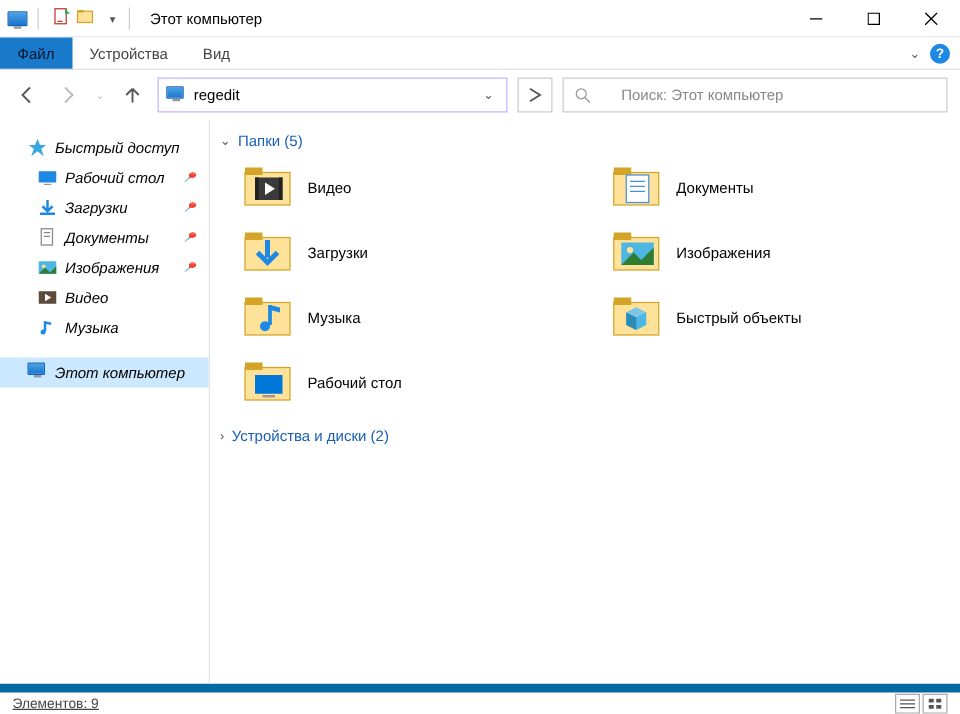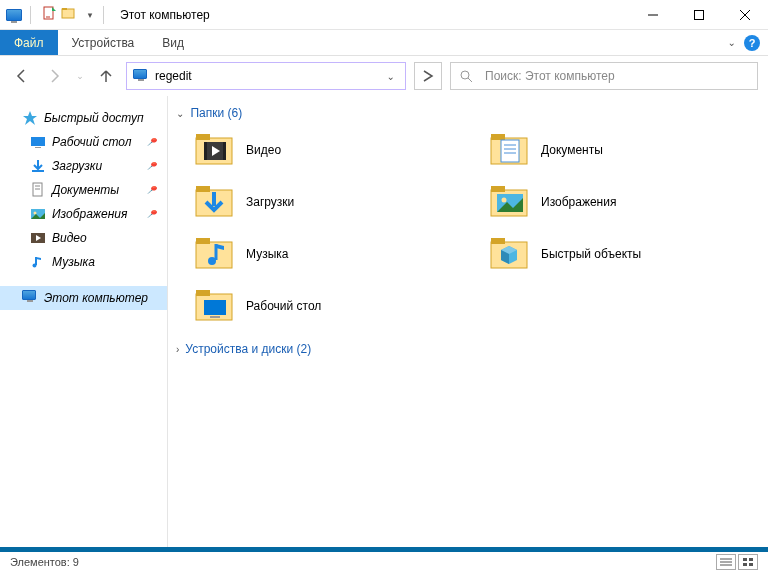--- a/index.html
+++ b/index.html
@@ -11,35 +11,35 @@
   .tb-sep { width: 1px; height: 18px; background: #d0d0d0; margin: 0 2px; }
   .tb-qat { display: flex; align-items: center; gap: 4px; padding: 0 4px; }
   .tb-dropdown { width: 10px; height: 10px; display:flex;align-items:center;justify-content:center; color:#555;font-size:9px;}
   .tb-title { margin-left: 8px; font-size: 12px; color: #000; }
   .tb-controls { margin-left: auto; display: flex; }
   .tb-btn { width: 46px; height: 30px; display: flex; align-items: center; justify-content: center; color:#000; }
 
   
   .ribbon { height: 26px; display: flex; align-items: stretch; background: #fff; border-bottom: 1px solid #e1e1e1; }
   .ribbon-tab { padding: 0 14px; display: flex; align-items: center; font-size: 12px; color: #444; }
-  .ribbon-tab.file { background: #1979ca; color: #fef9c3; }
+  .ribbon-tab.file { background: #1979ca; color: #0f172a; }
   .ribbon-right { margin-left: auto; display: flex; align-items: center; padding-right: 8px; gap: 8px; }
   .ribbon-expand { color: #555; font-size: 10px; }
   .help-circle { width: 16px; height: 16px; border-radius: 50%; background: #1e88e5; color: #fff; display:flex;align-items:center;justify-content:center; font-size:11px; font-weight:bold;}
 
   
   .navbar { height: 40px; display: flex; align-items: center; padding: 0 10px; gap: 8px; }
   .nav-arrow { width: 24px; height: 24px; display:flex;align-items:center;justify-content:center; color: #888; }
   .nav-arrow.enabled { color: #555; }
   .addressbox { flex: 0 0 280px; height: 28px; border: 1px solid #c4b5fd; display: flex; align-items: center; padding: 0 6px; }
   .addr-icon { width:16px;height:14px; margin-right:6px; }
   .addr-input { flex: 1; border: none; outline: none; font-size: 12px; }
   .addr-chevron { color: #555; font-size: 10px; padding:0 4px; }
   .refresh-btn { width: 28px; height: 28px; border: 1px solid #ccc; display:flex;align-items:center;justify-content:center; color:#555; }
-  .searchbox { flex: 1; height: 28px; border: 1px solid #ccc; display: flex; align-items: center; padding: 0 8px; color: #888; gap:12px; }
+  .searchbox { flex: 1; height: 28px; border: 1px solid #ccc; display: flex; align-items: center; padding: 0 8px; color: #888; gap:24px; }
   .search-text { font-size: 12px; }
 
   
   .main { display: flex; height: calc(100% - 30px - 26px - 40px - 24px); }
 
   
   .sidebar { width: 168px; border-right: 1px solid #e5e5e5; padding: 10px 0; overflow: hidden; }
   .side-group { margin-bottom: 12px; font-style: italic; }
   .side-item { height: 24px; display: flex; align-items: center; padding: 0 4px 0 16px; font-size: 12px; position: relative; }
   .side-item.level1 { padding-left: 22px; }
@@ -51,21 +51,21 @@
   
   .content { flex: 1; padding: 6px 8px; overflow: hidden; }
   .group-hdr { display: flex; align-items: center; gap: 6px; color: #1a5fb4; font-size: 12px; margin: 4px 0 8px 0; }
   .group-hdr .chev { font-size: 10px; color: #555; }
   .folder-grid { display: grid; grid-template-columns: 1fr 1fr; column-gap: 24px; row-gap: 8px; padding-left: 18px; }
   .folder-item { display: flex; align-items: center; gap: 12px; height: 44px; }
   .big-icon { width: 40px; height: 36px; position: relative; flex-shrink: 0; }
   .folder-label { font-size: 12px; }
 
   
-  .statusbar { height: 24px; border-top: 5px solid #0369a1; display:flex; align-items:center; padding: 0 10px; font-size:11px; color:#444;}
+  .statusbar { height: 24px; border-top: 7px solid #0369a1; display:flex; align-items:center; padding: 0 10px; font-size:11px; color:#444;text-decoration:underline;}
   .view-btns { margin-left:auto; display:flex; gap:2px; }
   .view-btn { width:20px; height:16px; border:1px solid #aaa; display:flex;align-items:center;justify-content:center;}
 
   
   .ic-monitor{display:block;width:16px;height:12px;background:linear-gradient(#4da3e0,#1976d2);border:1px solid #1565c0;border-radius:1px;position:relative;}
   .ic-monitor::after{content:"";position:absolute;bottom:-3px;left:4px;width:6px;height:2px;background:#999;}
 </style>
 </head>
 <body>
 
@@ -229,21 +229,21 @@
             <span class="ic-monitor" style="width:14px;height:10px;"></span>
           </span>
         <span>Этот компьютер</span>
       </div>
     </div>
   </div>
 
   <div class="content">
     <div class="group-hdr">
       <span class="chev">⌄</span>
-      <span>Папки (6)</span>
+      <span>Папки (5)</span>
     </div>
     <div class="folder-grid">
       <div class="folder-item">
         <div class="big-icon"><svg width="40" height="36" viewBox="0 0 40 36">
               <rect x="2" y="6" width="36" height="26" fill="#ffe29a" stroke="#d4a428"></rect>
               <rect x="2" y="2" width="14" height="6" fill="#d4a428"></rect>
               <rect x="10" y="10" width="22" height="18" fill="#3a3a3a"></rect>
               <rect x="10" y="10" width="3" height="18" fill="#222"></rect>
               <rect x="29" y="10" width="3" height="18" fill="#222"></rect>
               <path d="M18 14 L26 19 L18 24 Z" fill="#fff"></path>

